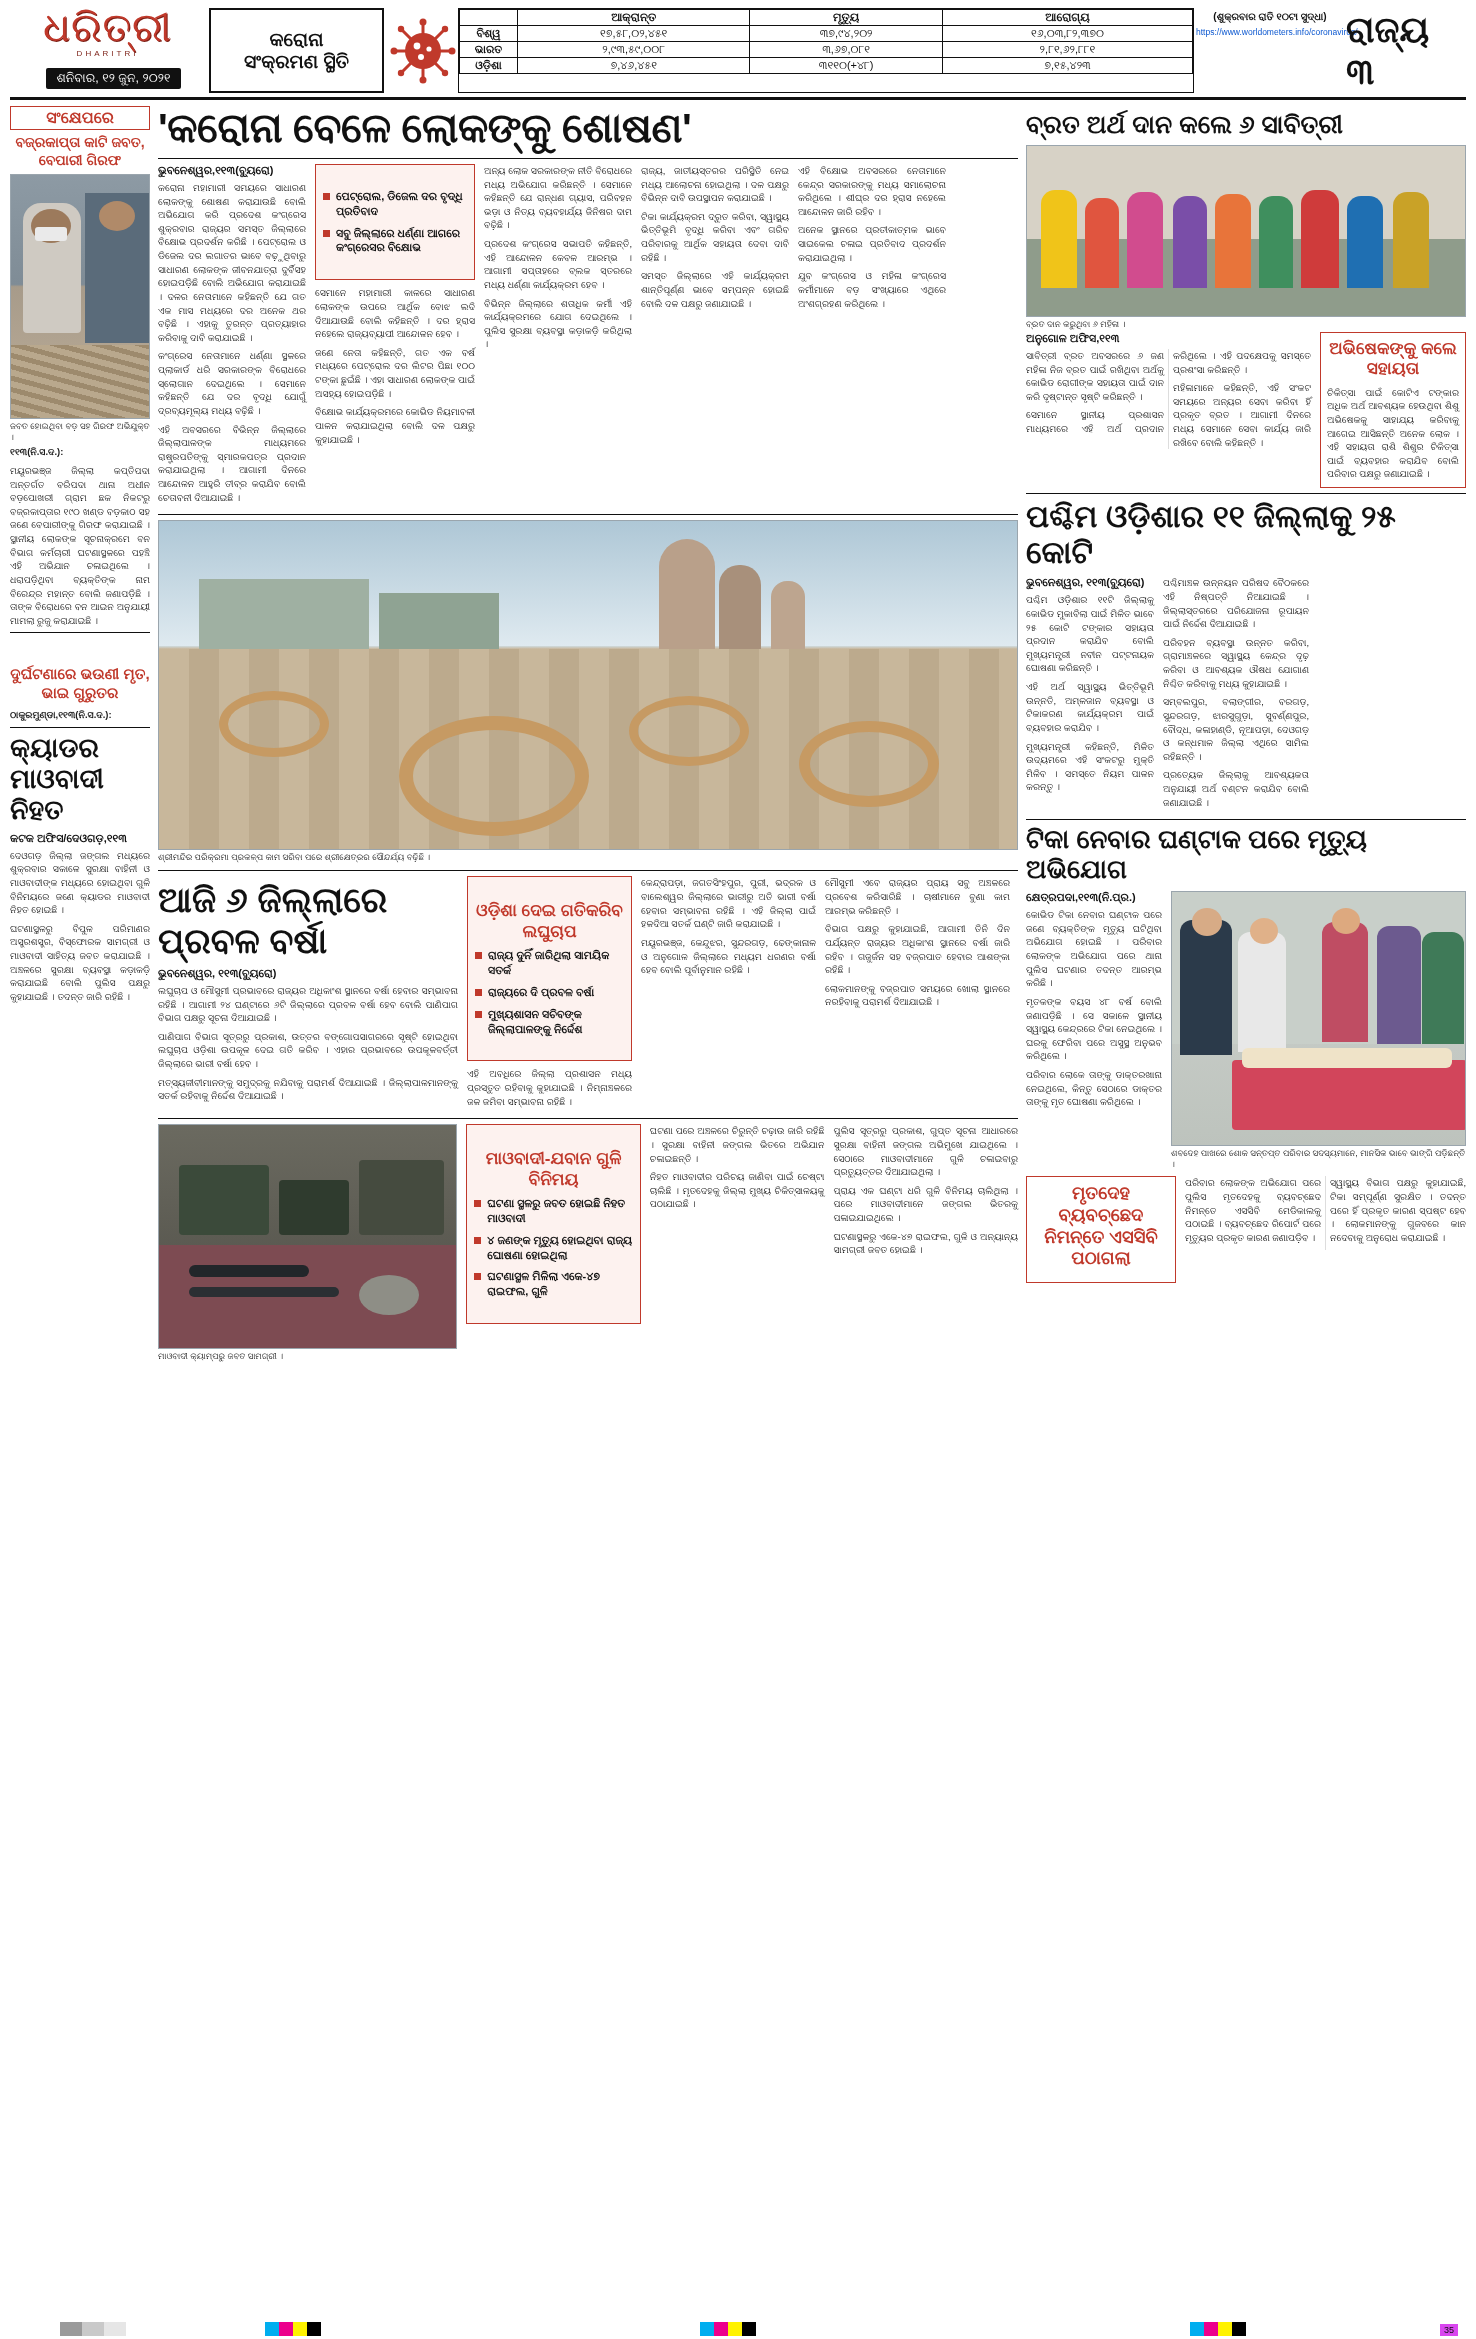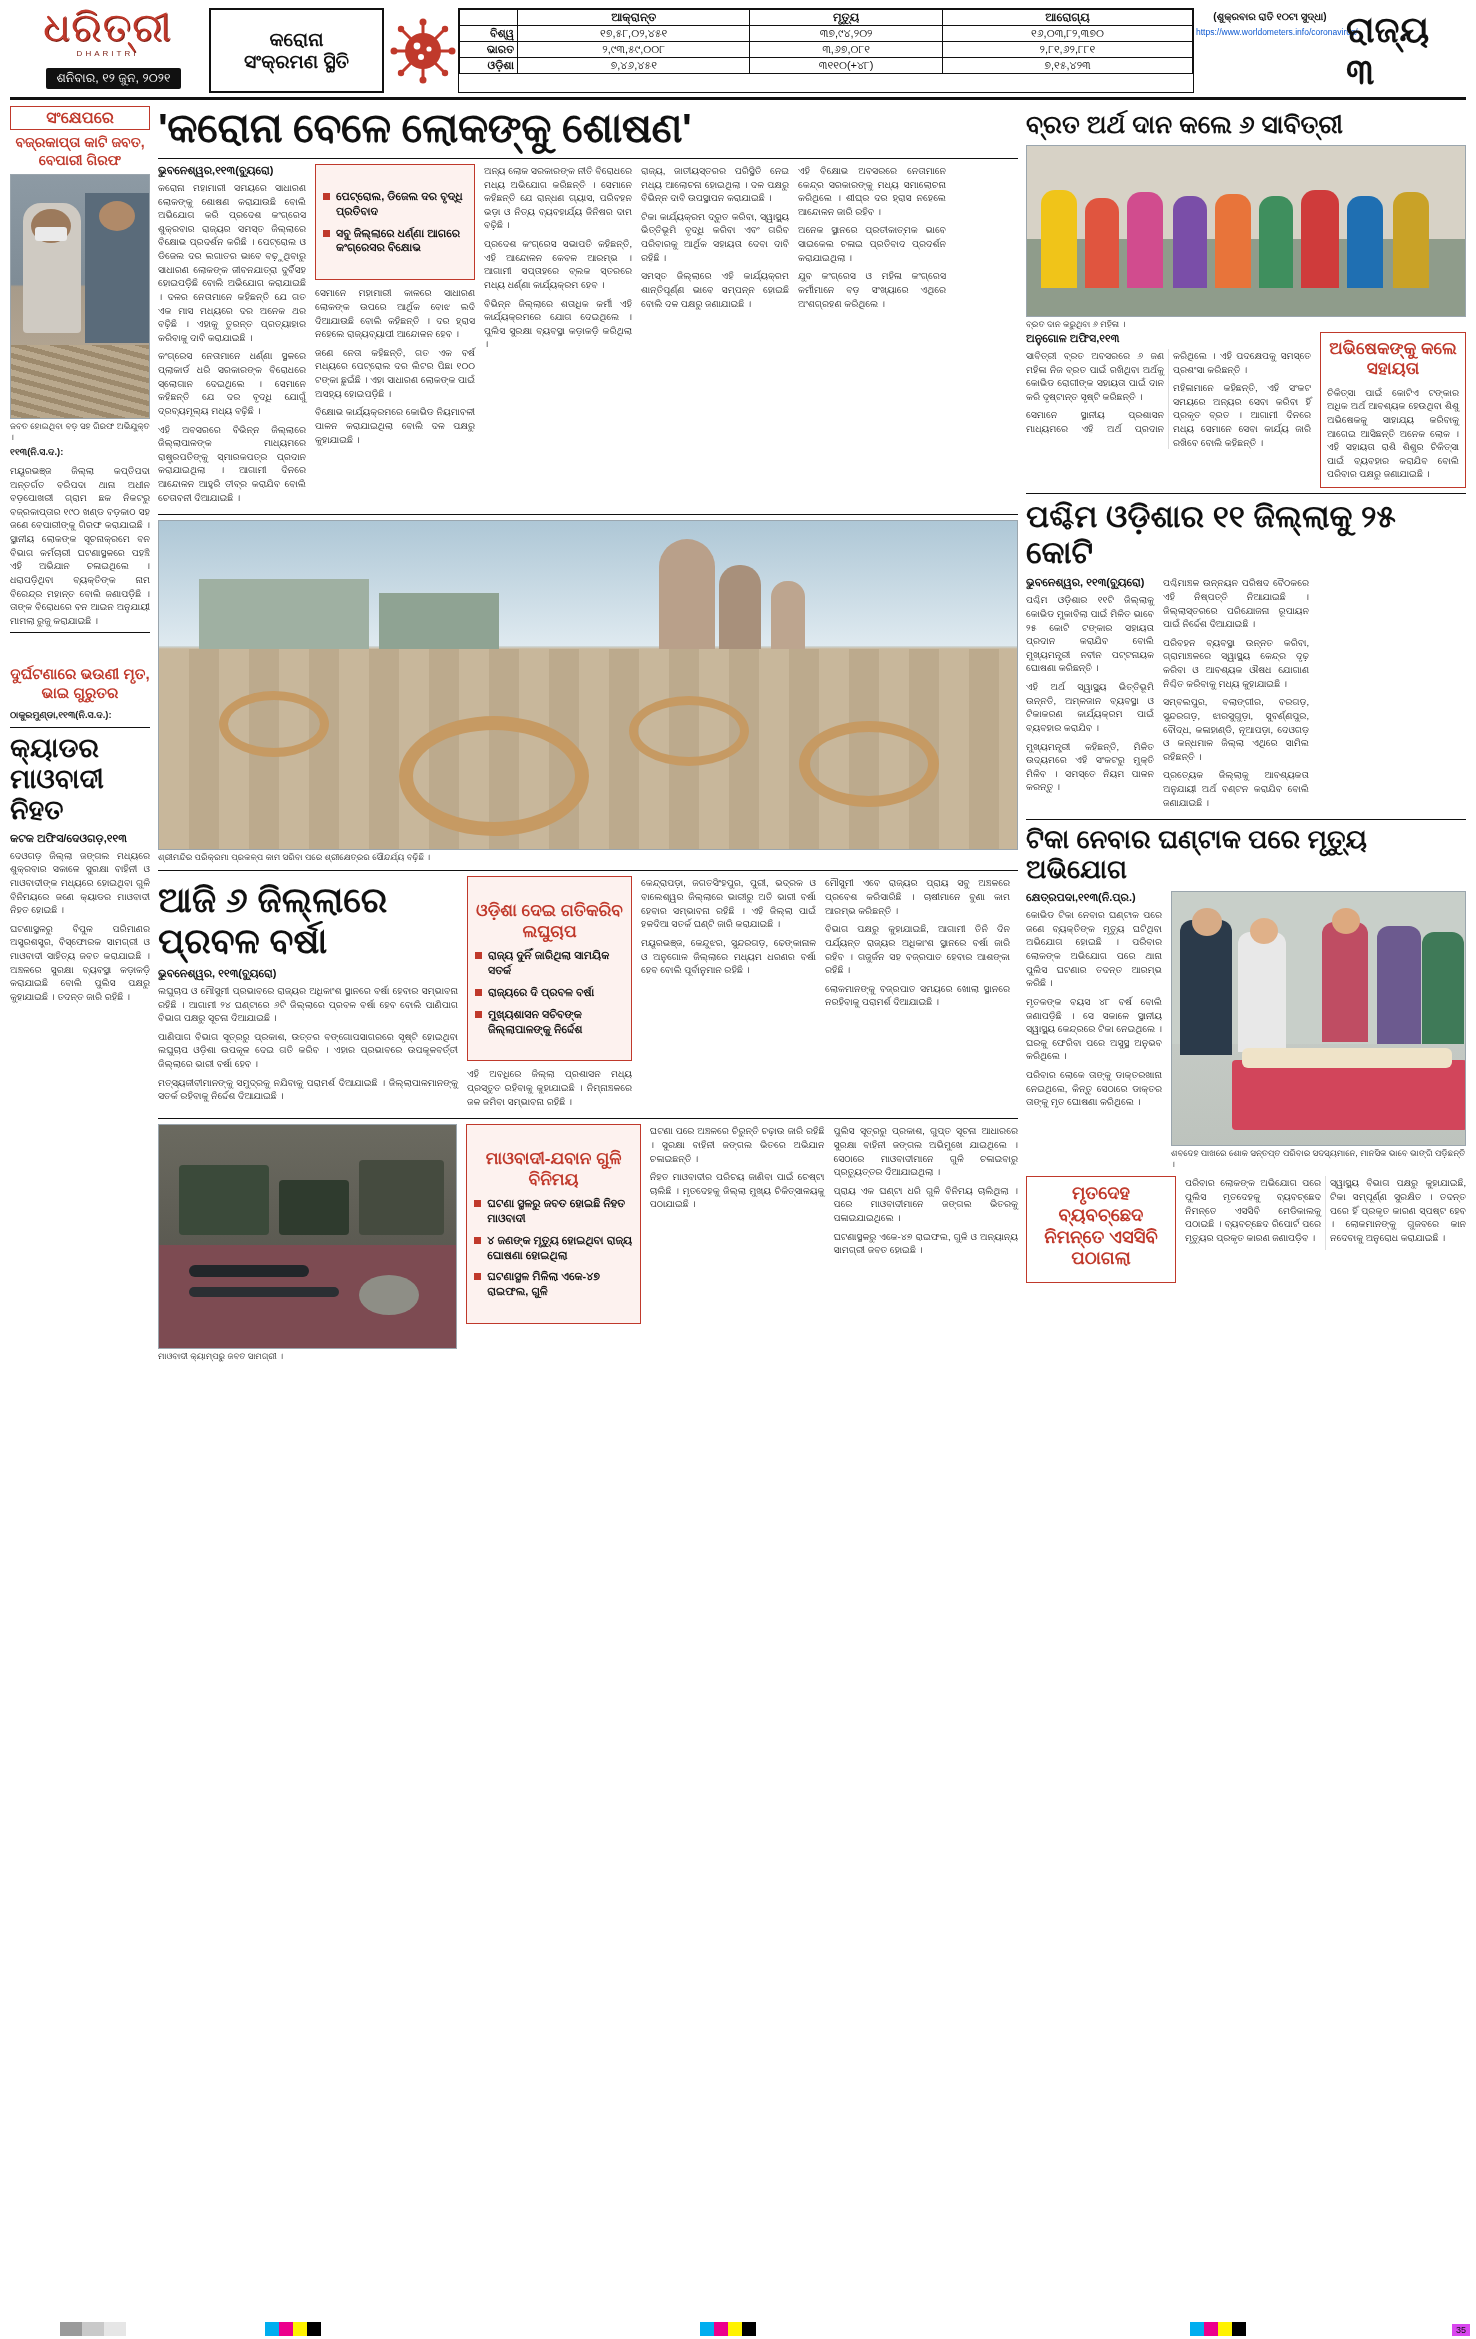--- a/index.html
+++ b/index.html
@@ -30,21 +30,21 @@
   .corona-box { width:175px; border:2px solid #111; margin:0 4px; display:flex; flex-direction:column;
     align-items:center; justify-content:center; line-height:1.15; padding:2px; }
   .corona-box .cb1 { font-size:19px; font-weight:bold; }
   .corona-box .cb2 { font-size:19px; font-weight:bold; }
   .virus { width:70px; display:flex; align-items:center; justify-content:center; }
   .virus svg { display:block; }
   .stats-table { flex:1; border:1px solid #111; }
   .stats-table table { width:100%; border-collapse:collapse; font-size:11px; }
   .stats-table th, .stats-table td { border:1px solid #111; padding:1px 3px; text-align:center; white-space:nowrap; }
   .stats-table th { font-weight:bold; font-size:11.5px; }
-  .stats-table td.lbl { text-align:right; font-weight:bold; width:58px; }
+  .stats-table td.lbl { text-align:center; font-weight:bold; width:58px; }
   .worldo { width:152px; font-size:8.5px; text-align:center; line-height:1.35; padding:2px; }
   .worldo .wo-top { font-size:10px; font-weight:bold; margin-bottom:3px; }
   .section-name { width:120px; display:flex; align-items:center; justify-content:flex-end;
     font-size:36px; font-weight:bold; color:#111; padding-right:4px; }
 
   
   .cols { display:flex; gap:8px; margin-top:6px; }
   .col { position:relative; }
   .c-left { width:152px; }
   .c-mid  { width:860px; }
@@ -86,21 +86,21 @@
 
   .boxed-story { border:1px solid #c0392b; padding:6px; }
   .boxed-title { color:#c0392b; font-weight:bold; font-size:20px; text-align:center; line-height:1.2; margin-bottom:6px; }
 
   
   .footbar { position:absolute; left:0; bottom:0; width:1476px; height:22px; }
   .cmyk { position:absolute; bottom:3px; display:flex; }
   .cmyk i { display:block; width:14px; height:14px; }
   .greybar { position:absolute; bottom:3px; display:flex; }
   .greybar i { display:block; width:22px; height:14px; }
-  .pageno { position:absolute; right:6px; bottom:3px; font-size:9px; background:#d946ef; padding:1px 4px; }
+  .pageno { position:absolute; right:18px; bottom:3px; font-size:9px; background:#d946ef; padding:1px 4px; }
 
   .flag-badge { position:absolute; right:6px; top:6px; width:44px; height:44px; }
 </style>
 </head>
 <body>
 
 <div class="page">
 
   <div class="masthead">
 

